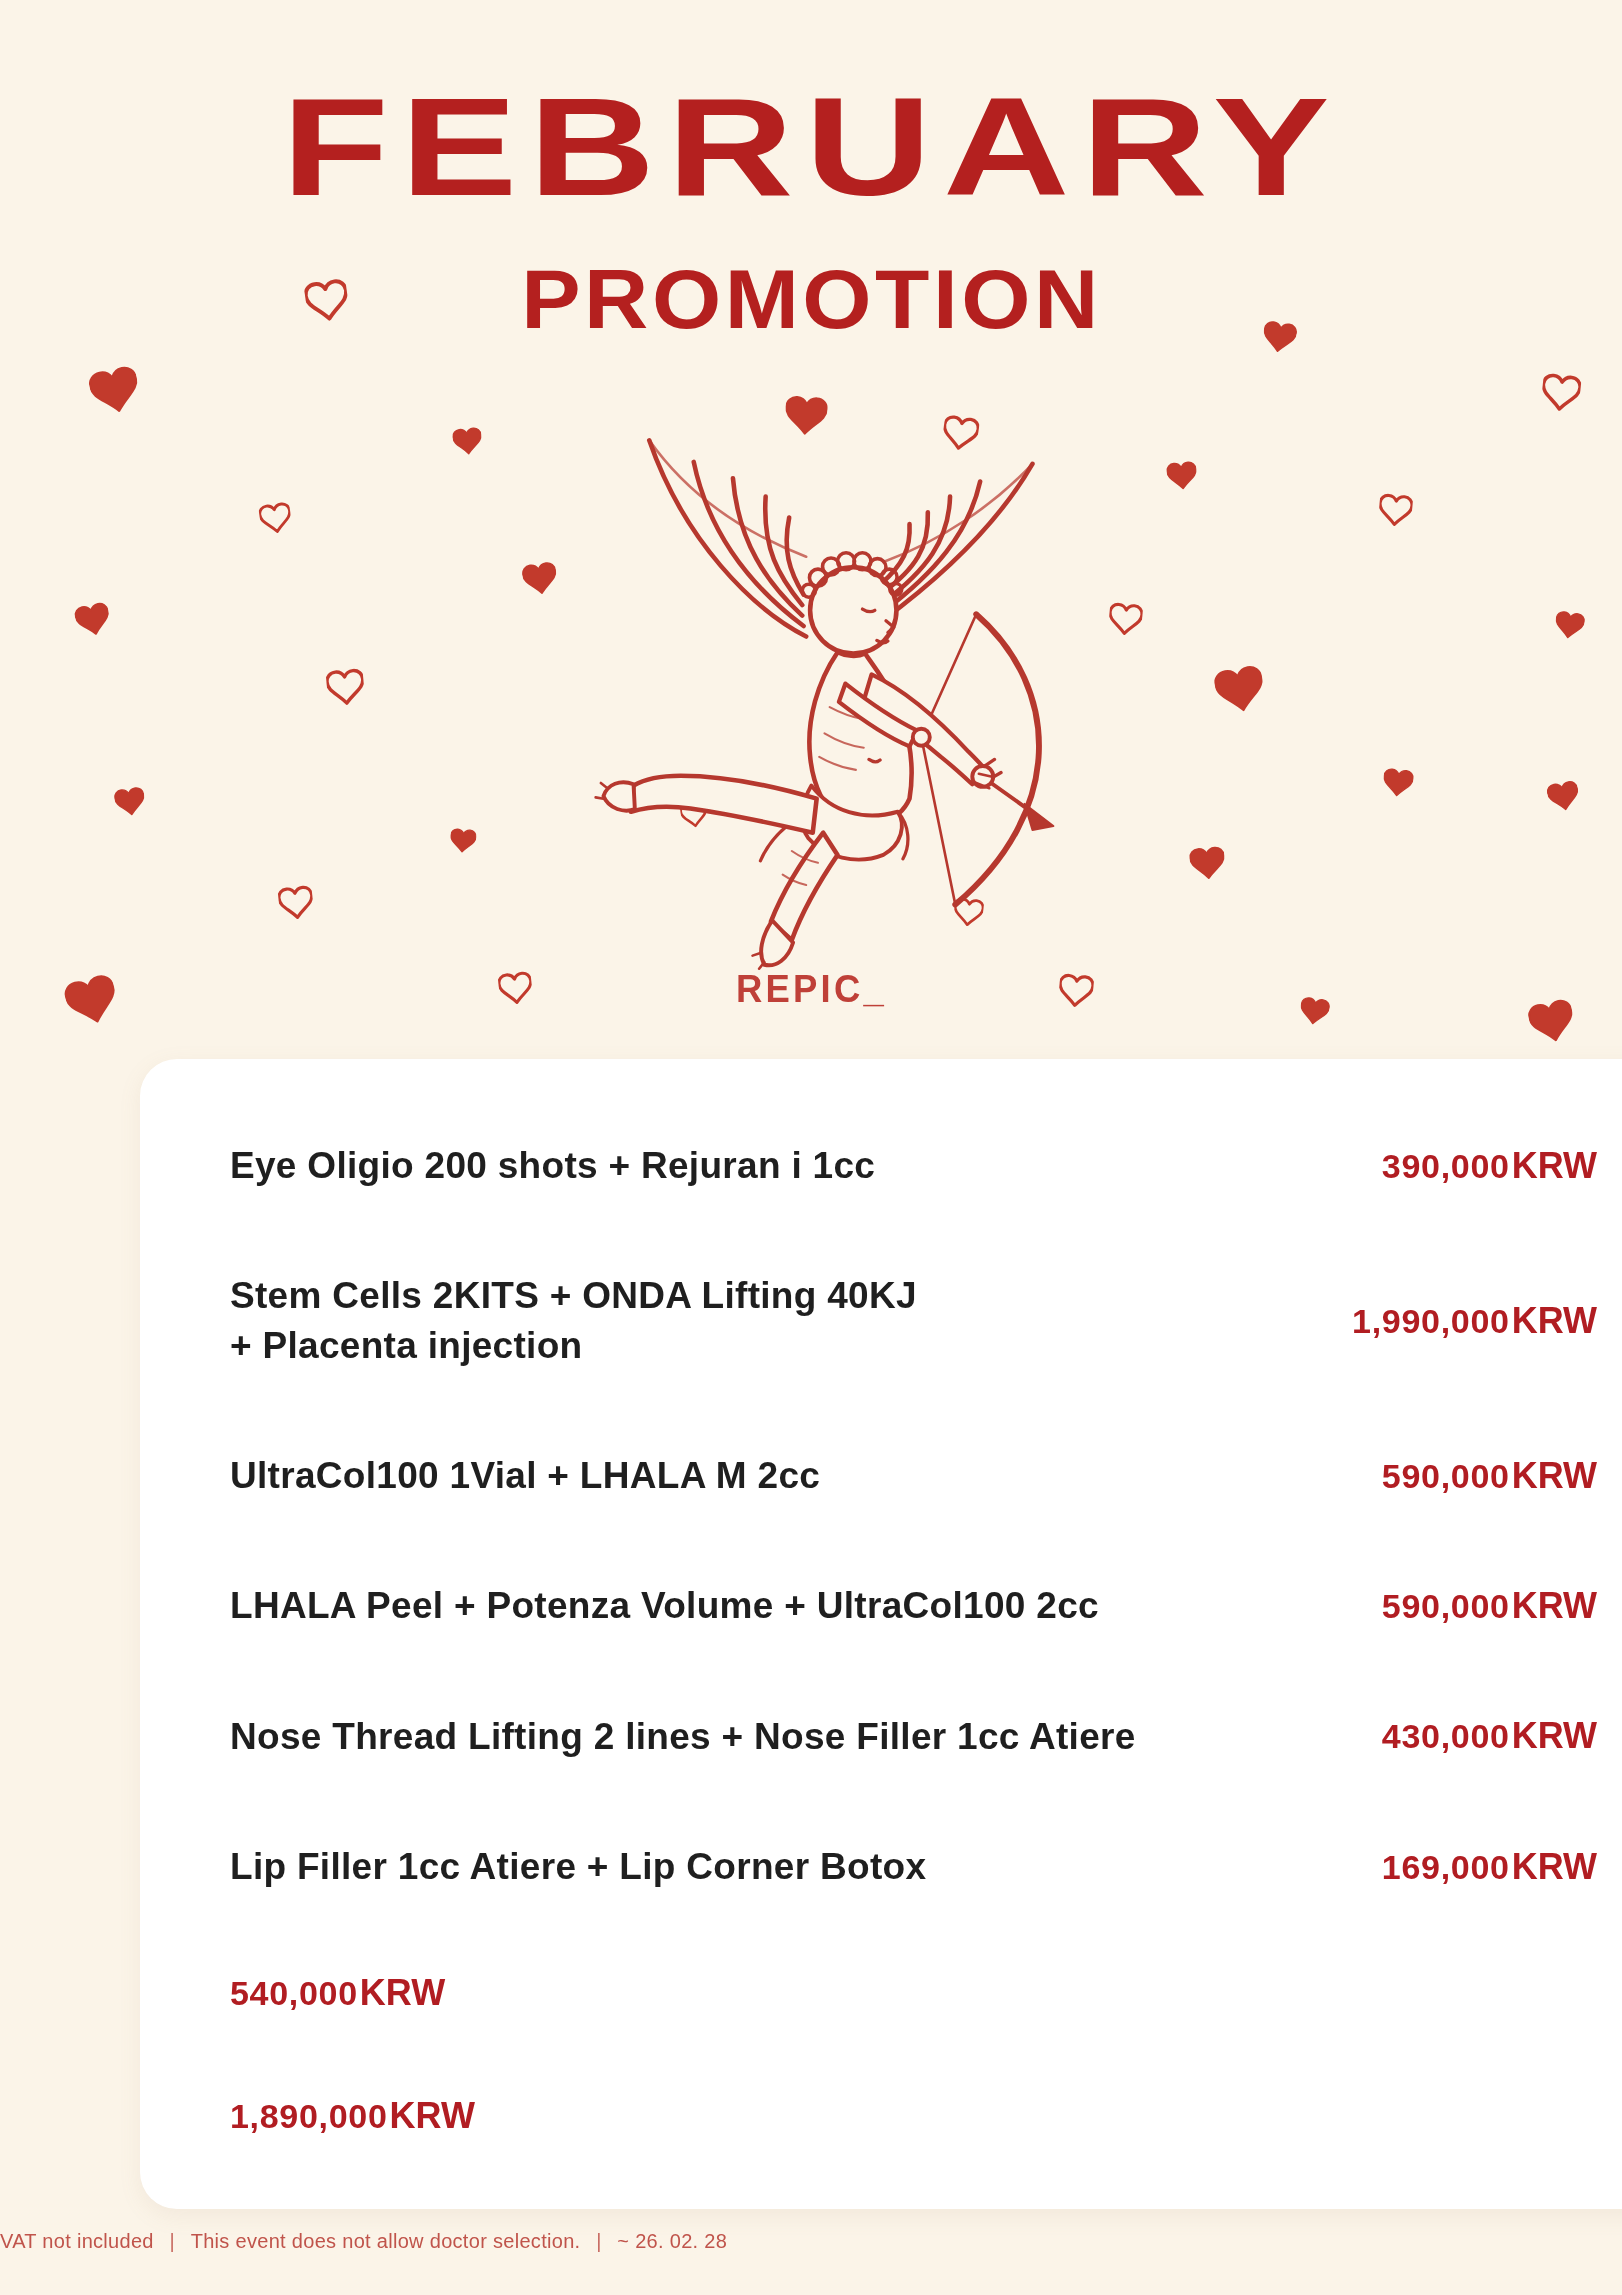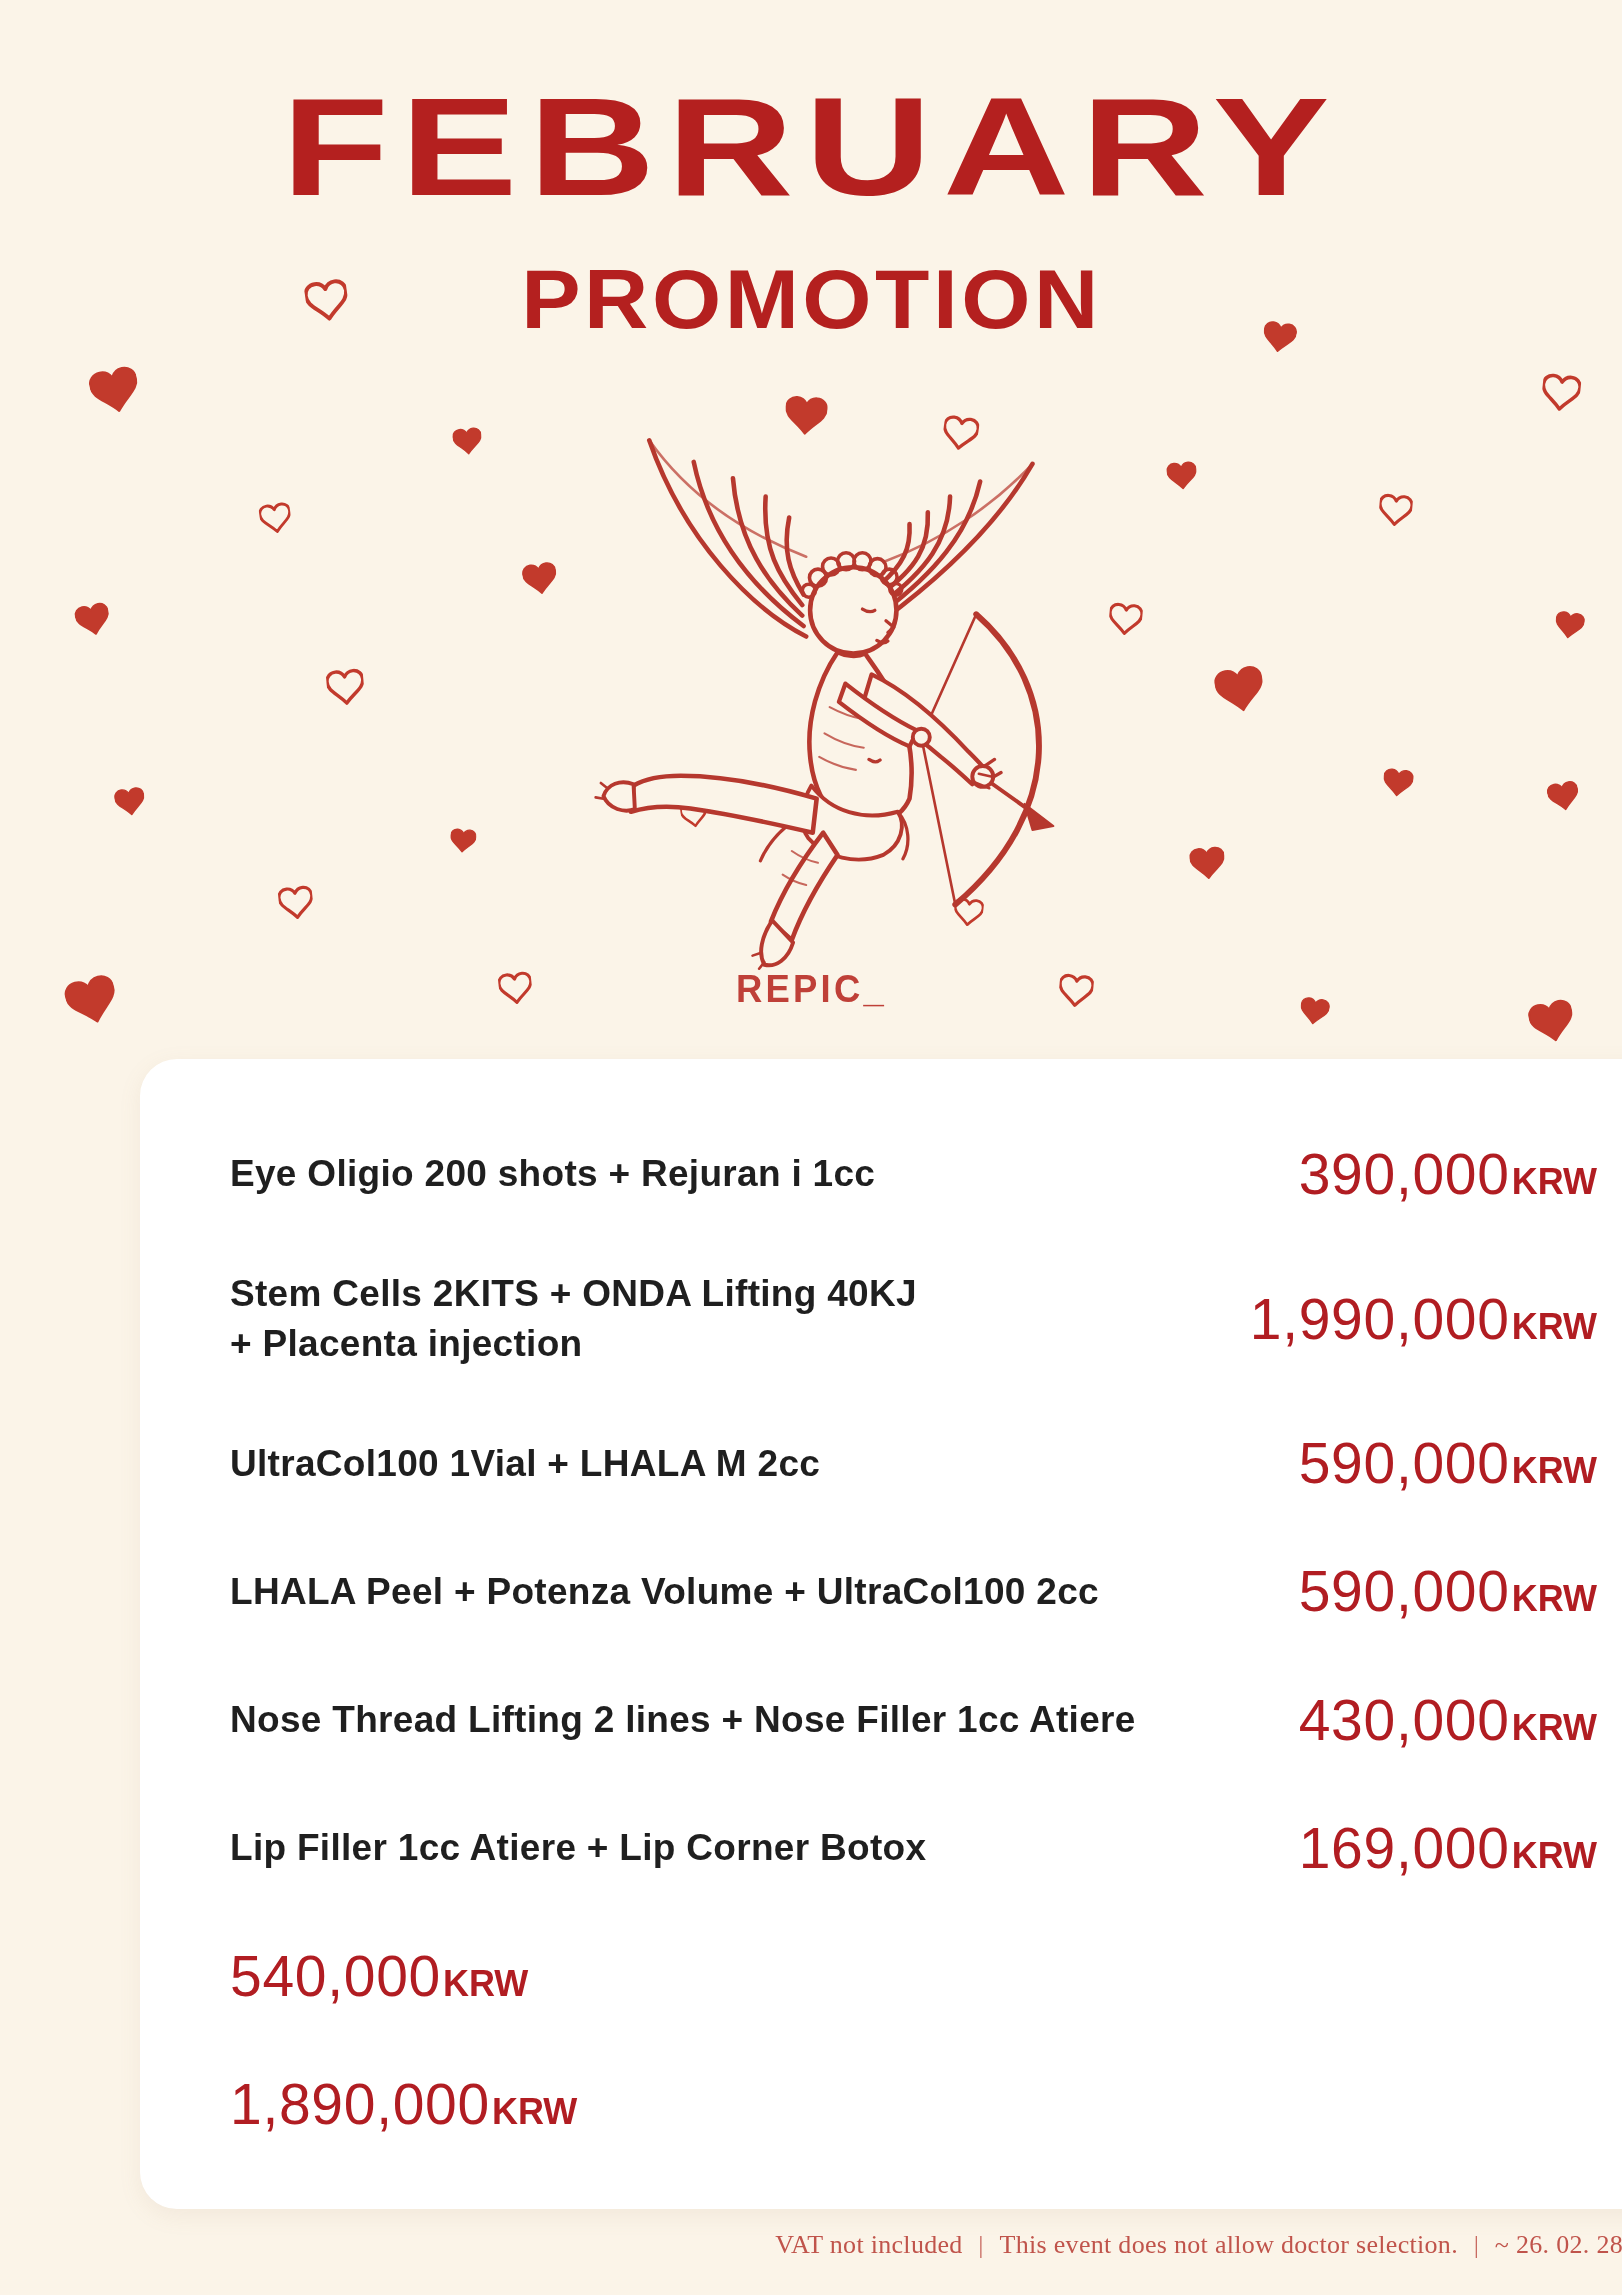--- a/index.html
+++ b/index.html
@@ -45,25 +45,25 @@
     display:flex;flex-direction:column;justify-content:space-between;
     box-shadow:0 6.5px 22px rgba(170,140,105,.10);
     margin-left:48px;
   }
   .row{display:flex;justify-content:space-between;align-items:center;gap:31px;}
   .item-name{
     font-size:37px;font-weight:700;color:var(--text-dark);
     line-height:1.34;white-space:pre-line;letter-spacing:0.3px;
   }
   .item-price{white-space:nowrap;text-align:right;flex-shrink:0;}
-  .amount{font-size:57px;font-weight:400;color:var(--price-red);letter-spacing:0.7px;}
+  .amount{font-size:34px;font-weight:700;color:var(--price-red);letter-spacing:0.7px;}
   .krw{font-size:36px;font-weight:700;color:var(--price-red);margin-left:2px;}
   .footer{
-    position:absolute;top:2230px;left:0;width:100%;text-align:right;
-    font-size:26px;color:var(--footer-red);letter-spacing:0.3px;font-family:Liberation Serif, serif;
+    position:absolute;top:2230px;left:0;width:100%;text-align:left;
+    font-size:20px;color:var(--footer-red);letter-spacing:0.3px;
   }
   .footer .sep{margin:0 15.7px;font-weight:400;opacity:.85;}
 </style>
 </head>
 <body>
 
 <div class="poster">
 
   <div class="title">FEBRUARY</div>
   <div class="subtitle">PROMOTION</div>

